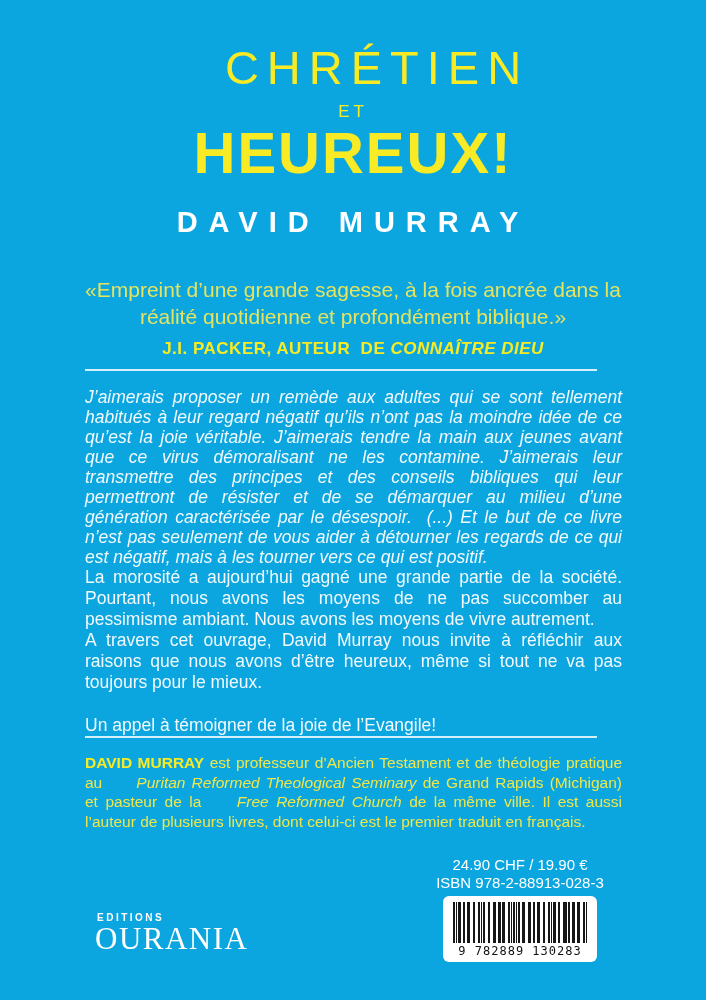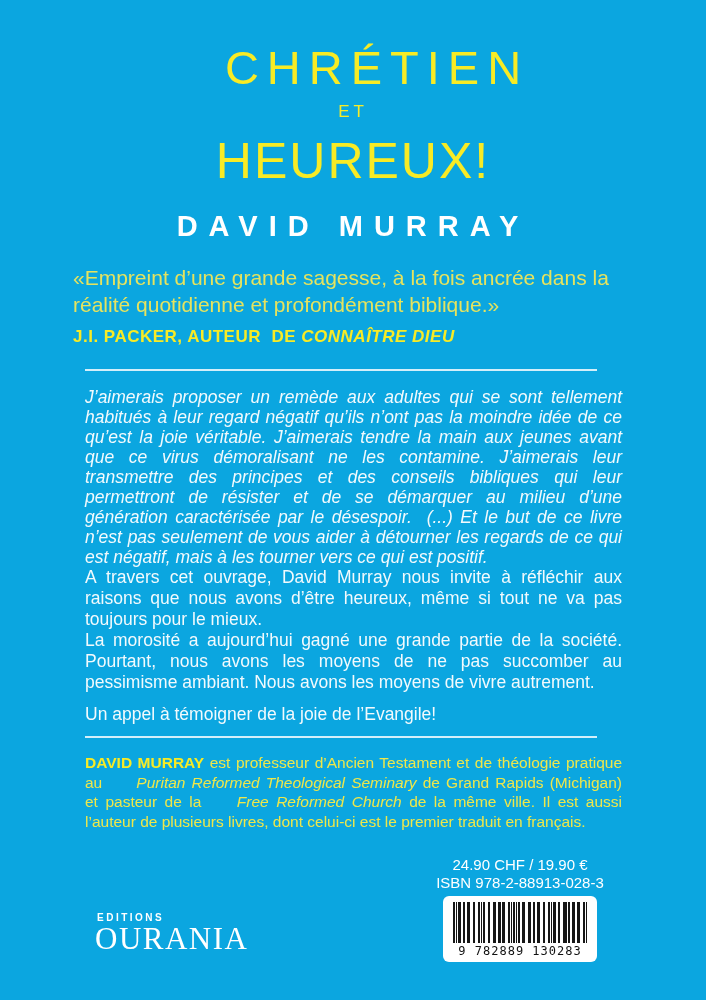--- a/index.html
+++ b/index.html
@@ -24,29 +24,29 @@
   .title-block{position:absolute;top:44px;left:0;width:706px;text-align:center;}
   .title-line1{
     font-size:47px;font-weight:300;letter-spacing:8px;
     color:var(--title-yellow,#F8EB25);line-height:1.0;padding-left:48px;
   }
   .title-line2{
     font-size:17px;font-weight:400;letter-spacing:4px;
     color:var(--title-yellow,#F8EB25);margin-top:12px;line-height:1.0;
   }
   .title-line3{
-    font-size:50px;font-weight:400;letter-spacing:2px;
-    color:var(--title-yellow,#F8EB25);margin-top:16px;line-height:1.0;
+    font-size:58px;font-weight:700;letter-spacing:2px;
+    color:var(--title-yellow,#F8EB25);margin-top:4px;line-height:1.0;
   }
   .author-name{
     font-size:29px;font-weight:700;letter-spacing:11px;
     color:var(--white,#fff);margin-top:26px;line-height:1.0;
   }
   
-  .endorsement{position:absolute;top:264px;left:73px;width:560px;}
+  .endorsement{position:absolute;top:276px;left:73px;width:560px;text-align:center;}
   .endorsement-quote{
     font-size:21px;line-height:27px;font-weight:400;
     color:var(--soft-yellow,#E6E35E);
   }
   .endorsement-attribution{
     margin-top:9px;font-size:17px;font-weight:700;letter-spacing:0.5px;
     color:var(--title-yellow,#F8EB25);
   }
   .endorsement-attribution .work{font-style:italic;}
   
@@ -57,21 +57,21 @@
   .excerpt{
     position:absolute;top:387px;left:85px;width:537px;
     font-style:italic;font-size:17.5px;line-height:20px;
     text-align:justify;color:#F2FAFD;
   }
   .synopsis{
     position:absolute;top:567px;left:85px;width:537px;
     font-size:17.5px;line-height:21px;text-align:justify;color:#F2FAFD;
   }
   .synopsis p{margin:0;}
-  .synopsis .tagline{margin-top:11px;text-align:left;}
+  .synopsis .tagline{margin-top:22px;text-align:left;}
   
   .bio{
     position:absolute;top:753px;left:85px;width:537px;
     font-size:15.5px;line-height:19.5px;text-align:justify;
     color:var(--bio-yellow,#EFE74A);
   }
   .bio .bio-name{font-weight:700;color:var(--title-yellow,#F8EB25);}
   .bio .bio-italic{font-style:italic;margin-left:28px;}
   
   .price-block{
@@ -122,22 +122,22 @@
     <div class="endorsement-attribution">
       <span>J.I. PACKER, AUTEUR&nbsp; DE </span><span class="work">CONNAÎTRE DIEU</span>
     </div>
   </div>
 
   <div class="rule rule-1"></div>
 
   <div class="excerpt">J’aimerais proposer un remède aux adultes qui se sont tellement habitués à leur regard négatif qu’ils n’ont pas la moindre idée de ce qu’est la joie véritable. J’aimerais tendre la main aux jeunes avant que ce virus démoralisant ne les contamine. J’aimerais leur transmettre des principes et des conseils bibliques qui leur permettront de résister et de se démarquer au milieu d’une génération caractérisée par le désespoir.&nbsp; (...) Et le but de ce livre n’est pas seulement de vous aider à détourner les regards de ce qui est négatif, mais à les tourner vers ce qui est positif.</div>
 
   <div class="synopsis">
+    <p>La morosité a aujourd’hui gagné une grande partie de la société. Pourtant, nous avons les moyens de ne pas succomber au pessimisme ambiant. Nous avons les moyens de vivre autrement.</p>
     <p>A travers cet ouvrage, David Murray nous invite à réfléchir aux raisons que nous avons d’être heureux, même si tout ne va pas toujours pour le mieux.</p>
-    <p>La morosité a aujourd’hui gagné une grande partie de la société. Pourtant, nous avons les moyens de ne pas succomber au pessimisme ambiant. Nous avons les moyens de vivre autrement.</p>
     <p class="tagline">Un appel à témoigner de la joie de l’Evangile!</p>
   </div>
 
   <div class="rule rule-2"></div>
 
   <div class="bio">
     <span class="bio-name">DAVID MURRAY</span><span> est professeur d’Ancien Testament et de théologie pratique au </span><span class="bio-italic">Puritan Reformed Theological Seminary</span><span> de Grand Rapids (Michigan) et pasteur de la </span><span class="bio-italic">Free Reformed Church</span><span> de la même ville. Il est aussi l’auteur de plusieurs livres, dont celui-ci est le premier traduit en français.</span>
   </div>
 
   <div class="price-block">

